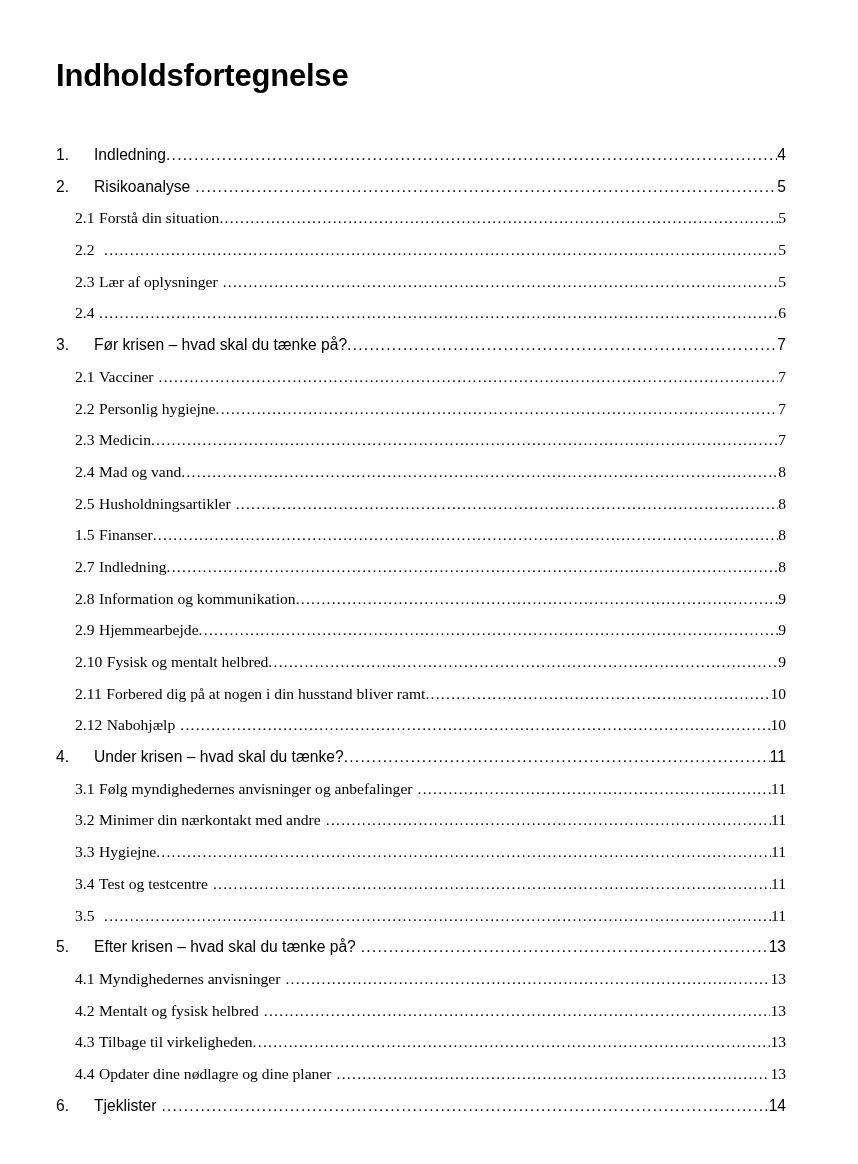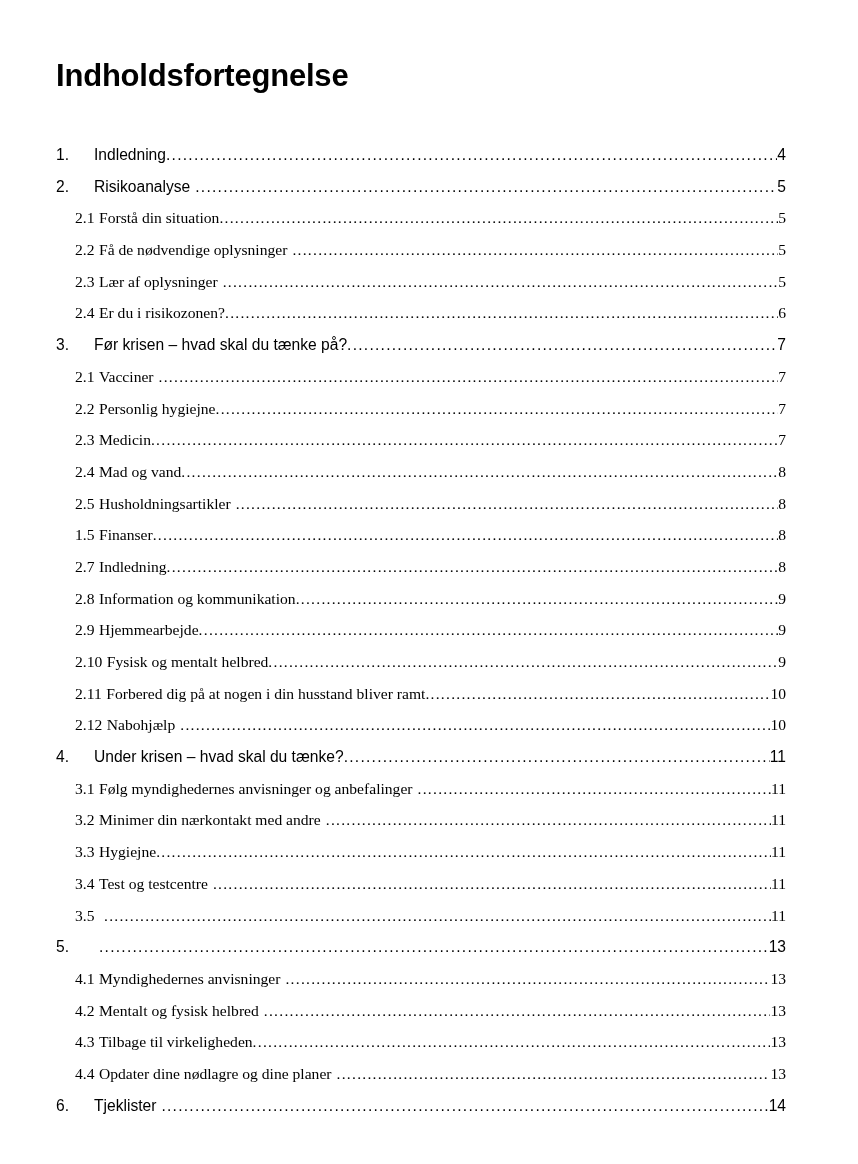--- a/index.html
+++ b/index.html
@@ -131,33 +131,31 @@
         <span class="entry-page">5</span>
       </div>
       <div class="toc-entry level-2">
         <span class="entry-num">2.1</span>
         <span class="entry-title">Forstå din situation</span>
         <span class="leader"></span>
         <span class="entry-page">5</span>
       </div>
       <div class="toc-entry level-2 gap">
         <span class="entry-num">2.2</span>
-        <span class="entry-title">Få de nødvendige oplysninger</span>
         <span class="leader"></span>
         <span class="entry-page">5</span>
       </div>
       <div class="toc-entry level-2 gap">
         <span class="entry-num">2.3</span>
         <span class="entry-title">Lær af oplysninger</span>
         <span class="leader"></span>
         <span class="entry-page">5</span>
       </div>
       <div class="toc-entry level-2">
         <span class="entry-num">2.4</span>
-        <span class="entry-title">Er du i risikozonen?</span>
         <span class="leader"></span>
         <span class="entry-page">6</span>
       </div>
       <div class="toc-entry level-1">
         <span class="entry-num">3.</span>
         <span class="entry-title">Før krisen – hvad skal du tænke på?</span>
         <span class="leader"></span>
         <span class="entry-page">7</span>
       </div>
       <div class="toc-entry level-2 gap">
@@ -262,20 +260,21 @@
         <span class="leader"></span>
         <span class="entry-page">11</span>
       </div>
       <div class="toc-entry level-2 gap">
         <span class="entry-num">3.5</span>
         <span class="leader"></span>
         <span class="entry-page">11</span>
       </div>
       <div class="toc-entry level-1 gap">
         <span class="entry-num">5.</span>
+        <span class="entry-title">Efter krisen – hvad skal du tænke på?</span>
         <span class="leader"></span>
         <span class="entry-page">13</span>
       </div>
       <div class="toc-entry level-2 gap">
         <span class="entry-num">4.1</span>
         <span class="entry-title">Myndighedernes anvisninger</span>
         <span class="leader"></span>
         <span class="entry-page">13</span>
       </div>
       <div class="toc-entry level-2 gap">

